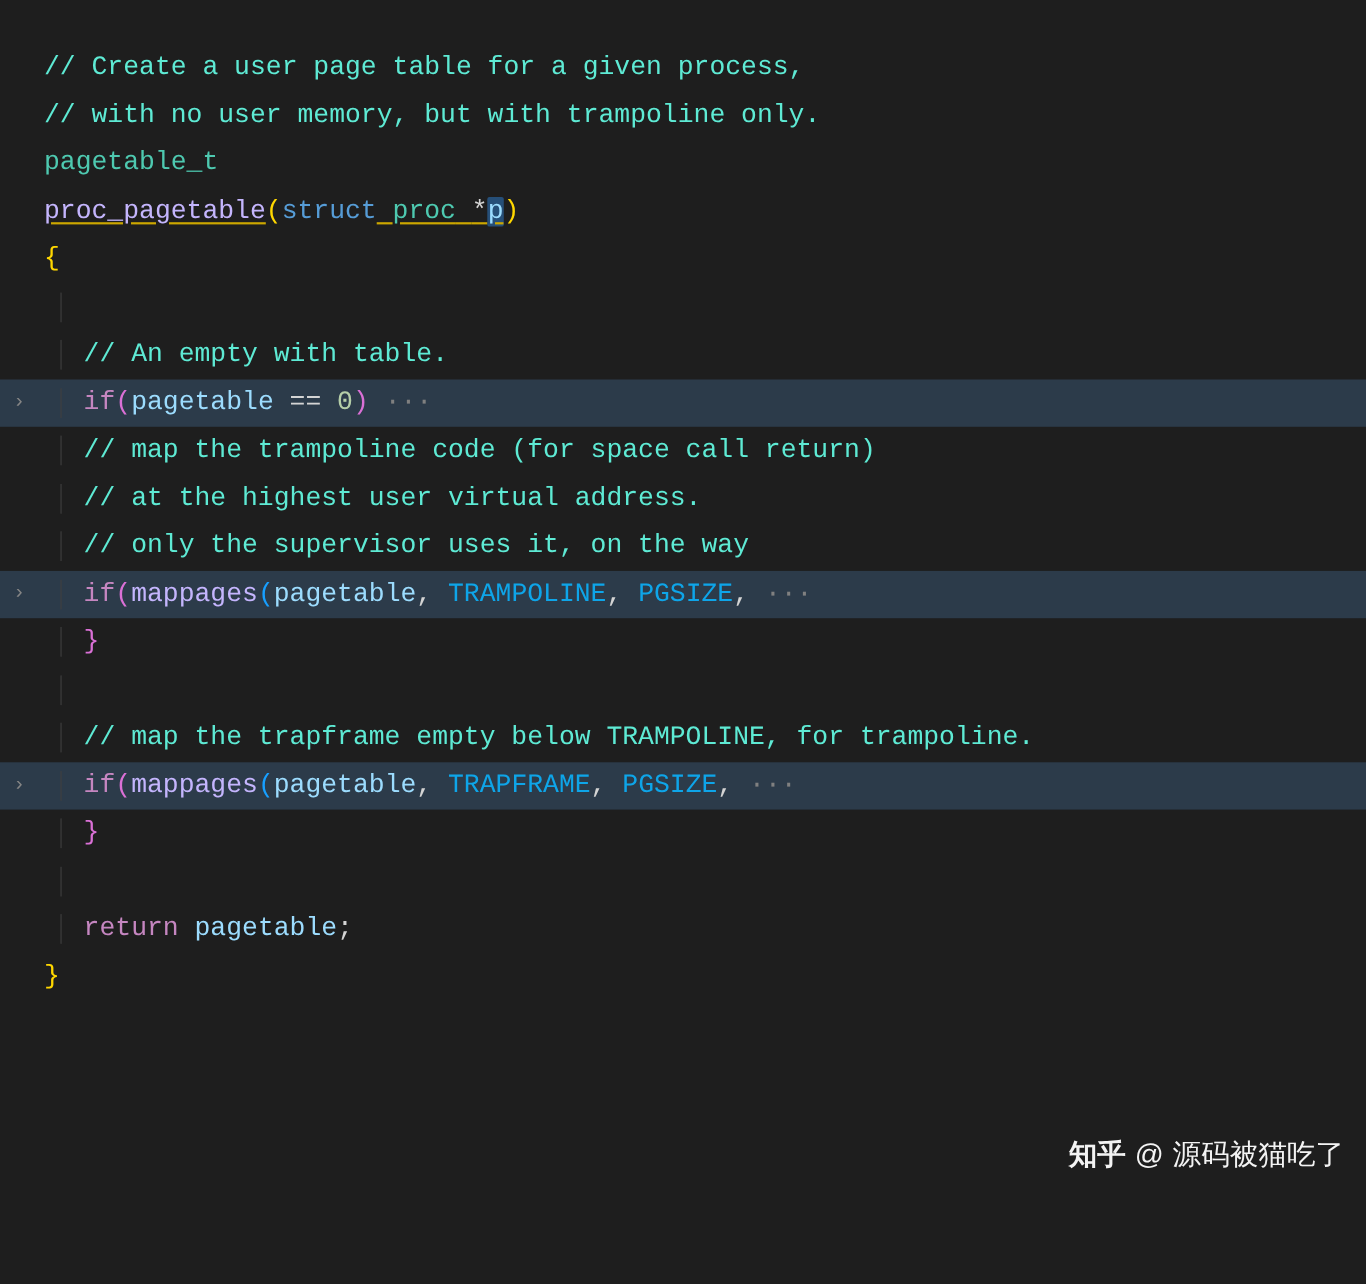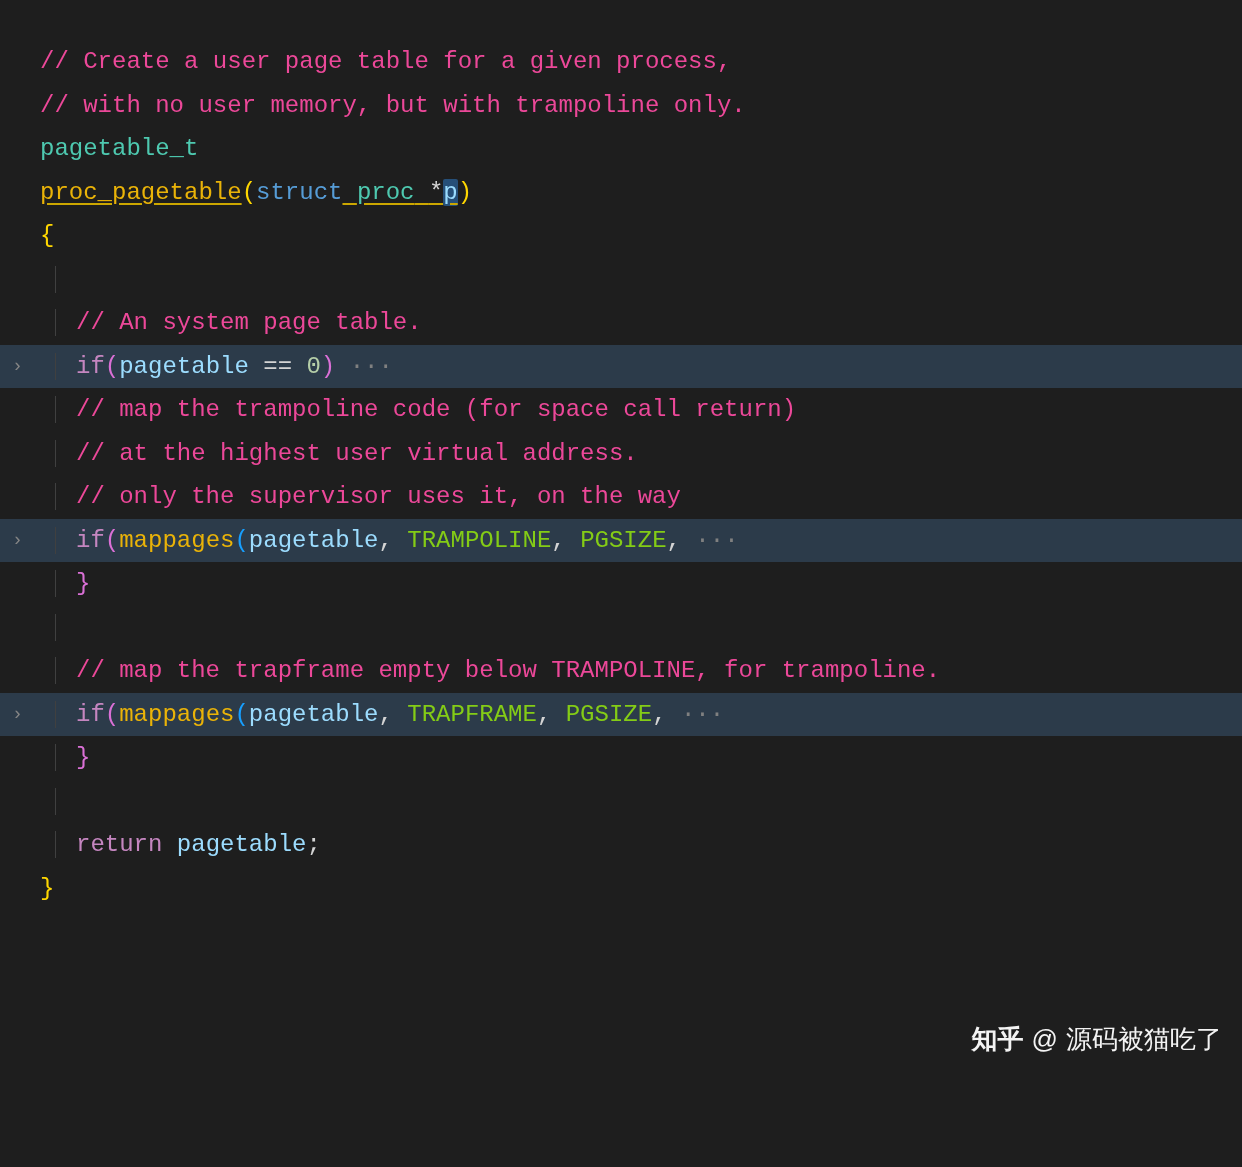--- a/index.html
+++ b/index.html
@@ -38,49 +38,49 @@
       content: "";
       position: absolute;
       left: 15px;
       top: 0;
       bottom: 0;
       width: 1px;
       background: #404040;
     }
     
     
-    .comment { color: #ec4899; margin-top: 35px; }
+    .comment { color: #5eead4; margin-top: 35px; }
     .type { color: #4ec9b0; }
-    .fn-name { color: #eab308; }
+    .fn-name { color: #c4b5fd; }
     .keyword-blue { color: #569cd6; margin-top: 40px; }
     .keyword-purple { color: #c586c0; }
     .paren-yellow { color: #ffd700; }
     .paren-purple { color: #da70d6; }
     .paren-blue { color: #179fff; }
     .variable { color: #9cdcfe; }
     .number { color: #b5cea8; }
-    .constant { color: #84cc16; }
+    .constant { color: #0ea5e9; }
     .plain { color: #d4d4d4; }
     .ellipsis { color: #808080; }
     .brace { color: #ffd700; }
     
     .cursor-highlight {
       background: #264f78;
       border-radius: 2px;
     }
     .underline-warn {
       text-decoration: underline;
       text-decoration-color: #cca700;
       text-decoration-style: solid;
       text-underline-offset: 4px;
     }
     
     .watermark {
       position: absolute;
-      bottom: 110px;
+      bottom: 100px;
       right: 20px;
       color: #ffffff;
       font-family: -apple-system, 'Helvetica Neue', Arial, sans-serif;
       font-size: 26px;
       opacity: 0.95;
       display: flex;
       align-items: center;
       gap: 8px;
     }
     .zhihu-icon {
@@ -99,21 +99,21 @@
 
   <div class="line"><span class="type">pagetable_t</span></div>
 
   <div class="line"><span class="fn-name underline-warn">proc_pagetable</span><span class="paren-yellow">(</span><span class="keyword-blue">struct</span><span class="underline-warn"> <span class="type">proc</span> <span class="plain">*</span><span class="variable cursor-highlight">p</span></span><span class="paren-yellow">)</span></div>
 
   <div class="line"><span class="brace">{</span></div>
 
 
   <div class="line"><span class="indent1">&nbsp;</span></div>
 
-  <div class="line"><span class="indent1"><span class="comment">// An system page table.</span></span></div>
+  <div class="line"><span class="indent1"><span class="comment">// An empty with table.</span></span></div>
 
 
   <div class="line highlighted"><span class="fold-icon">›</span><span class="indent1"><span class="keyword-purple">if</span><span class="paren-purple">(</span><span class="variable">pagetable</span><span class="plain"> == </span><span class="number">0</span><span class="paren-purple">)</span> <span class="ellipsis">···</span></span></div>
 
   <div class="line"><span class="indent1"><span class="comment">// map the trampoline code (for space call return)</span></span></div>
 
   <div class="line"><span class="indent1"><span class="comment">// at the highest user virtual address.</span></span></div>
 
   <div class="line"><span class="indent1"><span class="comment">// only the supervisor uses it, on the way</span></span></div>
 

